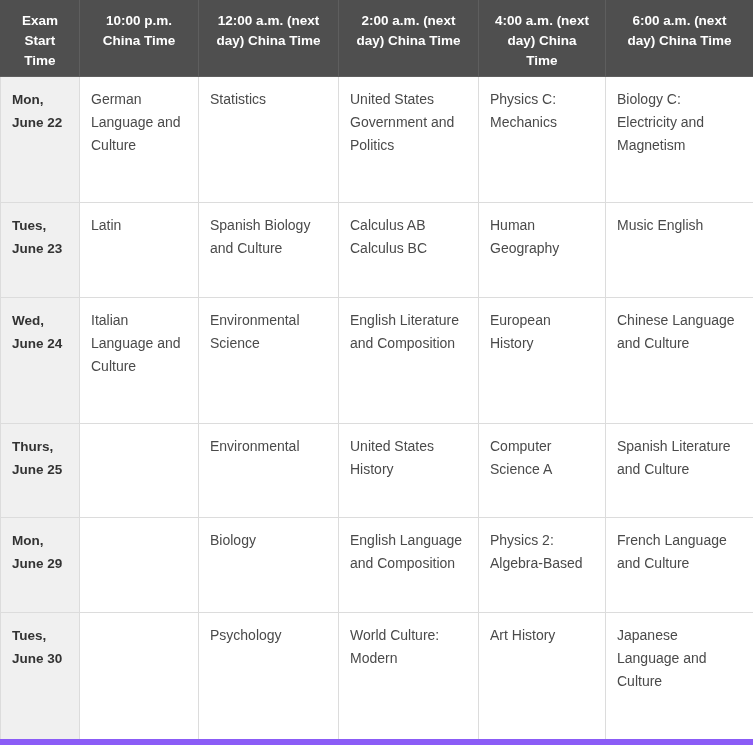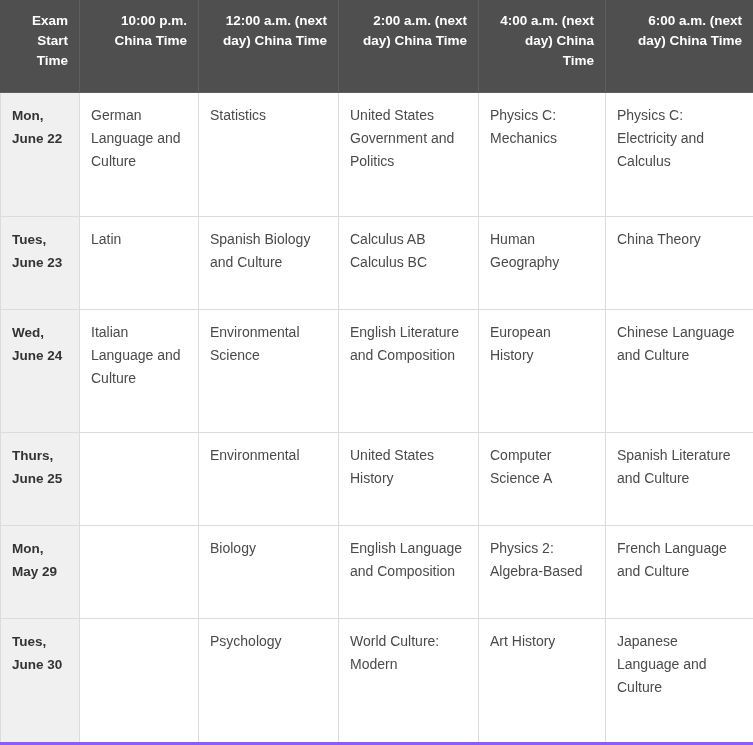--- a/index.html
+++ b/index.html
@@ -26,26 +26,26 @@
   table.schedule col.c3 { width: 140px; }
   table.schedule col.c4 { width: 127px; }
   table.schedule col.c5 { width: 148px; }
 
   thead th {
     background: #4f4f4f;
     color: #ffffff;
     font-size: 13.5px;
     font-weight: bold;
     line-height: 20px;
-    text-align: right;
+    text-align: center;
     vertical-align: top;
     padding: 10px 11px 2px 11px;
     border: 1px solid #5e5e5e;
     border-top: 1px solid #4f4f4f;
-    height: 92px;
+    height: 76px;
     box-sizing: border-box;
   }
   thead th.head-first {
     border-left: 1px solid #4f4f4f;
   }
   thead th.head-last {
     border-right: 1px solid #4f4f4f;
   }
 
   tbody td {
@@ -61,21 +61,21 @@
     background: #f0f0f0;
     color: #333333;
     font-weight: bold;
     font-size: 13.5px;
     line-height: 23px;
     border-left: 1px solid #dcdcdc;
     margin-top: 20px;
   }
   tbody td.empty { }
   tbody tr:last-child td {
-    border-bottom: 3px solid #8b5cf6;
+    border-bottom: 6px solid #8b5cf6;
   }
   .cell-line { display: block; }
 </style>
 </head>
 <body>
 
 <table class="schedule">
   <colgroup>
     <col class="c0">
       <col class="c1">
@@ -94,51 +94,51 @@
       <th class="head-last">6:00 a.m. (next day) China Time</th>
     </tr>
   </thead>
   <tbody>
     <tr>
       <td class="daycell">Mon, June 22</td>
       <td>German Language and Culture</td>
       <td>Statistics</td>
       <td>United States Government and Politics</td>
       <td>Physics C: Mechanics</td>
-      <td>Physics C: Electricity and Calculus</td>
+      <td>Biology C: Electricity and Magnetism</td>
     </tr>
     <tr>
       <td class="daycell">Tues, June 23</td>
       <td>Latin</td>
       <td>Spanish Biology and Culture</td>
       <td>
           <span class="cell-line">Calculus AB</span>
           <span class="cell-line">Calculus BC</span>
         </td>
       <td>Human Geography</td>
-      <td>China Theory</td>
+      <td>Music English</td>
     </tr>
     <tr>
       <td class="daycell">Wed, June 24</td>
       <td>Italian Language and Culture</td>
       <td>Environmental Science</td>
       <td>English Literature and Composition</td>
       <td>European History</td>
       <td>Chinese Language and Culture</td>
     </tr>
     <tr>
       <td class="daycell">Thurs, June 25</td>
       <td class="empty"></td>
       <td>Environmental</td>
       <td>United States History</td>
       <td>Computer Science A</td>
       <td>Spanish Literature and Culture</td>
     </tr>
     <tr>
-      <td class="daycell">Mon, May 29</td>
+      <td class="daycell">Mon, June 29</td>
       <td class="empty"></td>
       <td>Biology</td>
       <td>English Language and Composition</td>
       <td>Physics 2: Algebra-Based</td>
       <td>French Language and Culture</td>
     </tr>
     <tr>
       <td class="daycell">Tues, June 30</td>
       <td class="empty"></td>
       <td>Psychology</td>

